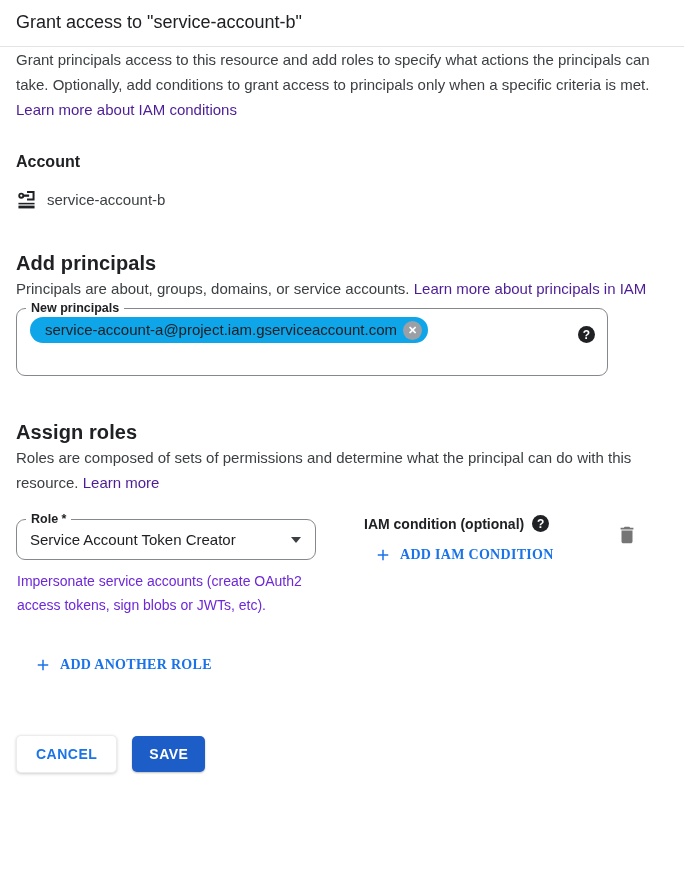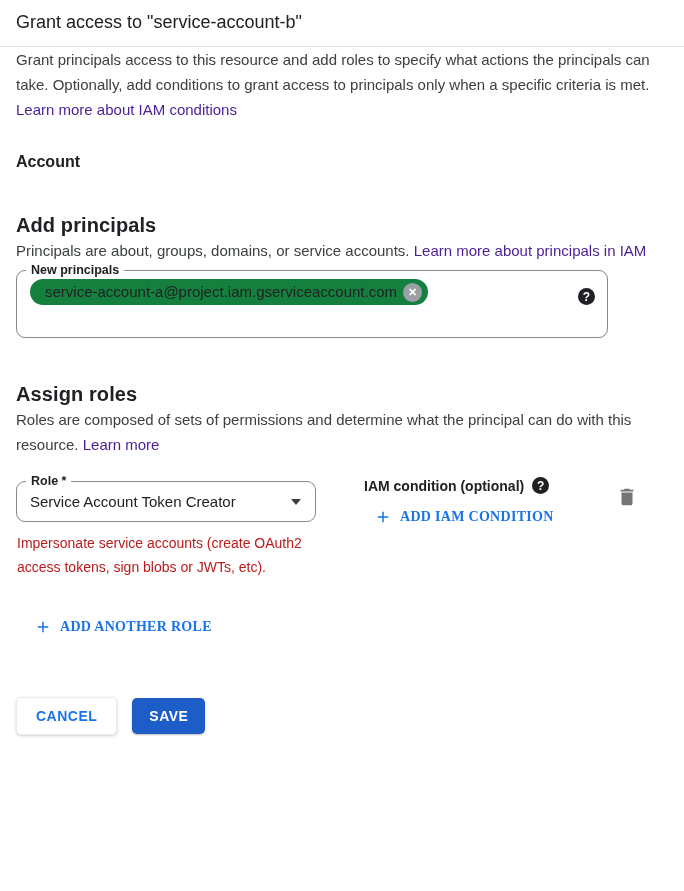--- a/index.html
+++ b/index.html
@@ -43,21 +43,21 @@
     font-size: 12.5px; font-weight: 700; color: #202124;
     margin-left: 9px; padding: 0 5px; line-height: 14px;
   }
   .principals-field { margin-top: 13px; width: 592px; }
   .principals-inner {
     display: flex; align-items: flex-start;
     padding: 2px 12px 30px 13px; min-height: 60px;
   }
   .chip {
     display: inline-flex; align-items: center; gap: 6px;
-    background: #15803d; border-radius: 15px;
+    background: #0ea5e9; border-radius: 15px;
     padding: 3px 6px 3px 15px; font-size: 15px; color: #202124;
     line-height: 20px;
   }
   .chip-x {
     width: 19px; height: 19px; border-radius: 50%;
     background: #9aa0a6; color: #ffffff;
     display: inline-flex; align-items: center; justify-content: center;
     font-size: 11px; font-weight: 700; cursor: pointer; flex: none;
   }
   .help-badge {
@@ -77,21 +77,21 @@
     padding: 5px 14px 11px 13px; cursor: pointer;
   }
   .role-value { font-size: 15px; color: #202124; }
   .caret-down {
     margin-left: auto; width: 0; height: 0;
     border-left: 5px solid transparent; border-right: 5px solid transparent;
     border-top: 6px solid #3c4043;
   }
   .role-helper {
     margin-top: 9px; padding-left: 1px;
-    font-size: 14px; line-height: 24px; color: #b91c1c; max-width: 286px;
+    font-size: 14px; line-height: 24px; color: #6d28d9; max-width: 286px;
   }
   .condition-col { margin-left: 25px; flex: 1; padding-top: 3px; }
   .condition-label-row { display: flex; align-items: center; gap: 8px; }
   .condition-label { font-size: 14px; font-weight: 700; color: #202124; }
   .text-button {
     display: inline-flex; align-items: center; gap: 8px;
     background: none; border: none; padding: 0; cursor: pointer;
     color: #1a73e8; font-family: Liberation Serif, serif;
     font-size: 14px; font-weight: 700; letter-spacing: .3px;
   }
@@ -124,20 +124,32 @@
 </header>
 
 <main class="main">
 
   <p class="body-text intro">
     <span>Grant principals access to this resource and add roles to specify what actions the principals can take. Optionally, add conditions to grant access to principals only when a specific criteria is met.</span>
     <a class="inline-link">Learn more about IAM conditions</a>
   </p>
 
   <h3 class="section-heading-sm">Account</h3>
+  <div class="resource-row">
+    <span>
+      <svg width="21" height="21" viewBox="0 0 24 24" fill="#202124">
+        <path d="M6 4.2a3.4 3.4 0 1 0 0 6.8 3.4 3.4 0 0 0 0-6.8zm0 4.7a1.3 1.3 0 1 1 0-2.6 1.3 1.3 0 0 1 0 2.6z"></path>
+        <rect x="8.6" y="6.3" width="6.4" height="2.6"></rect>
+        <path d="M12.6 2.4h8.6v10.8h-8.6v-2.3h6.3V4.7h-6.3z"></path>
+        <rect x="2.8" y="15.8" width="18.4" height="1.8"></rect>
+        <rect x="2.8" y="19" width="18.4" height="3.2"></rect>
+      </svg>
+    </span>
+    <span class="res-name">service-account-b</span>
+  </div>
 
   <h2 class="section-heading-lg">Add principals</h2>
   <p class="body-text after-heading">
     <span>Principals are about, groups, domains, or service accounts.</span>
     <a class="inline-link">Learn more about principals in IAM</a>
   </p>
 
   <fieldset class="field principals-field">
     <legend>New principals</legend>
     <div class="principals-inner">

